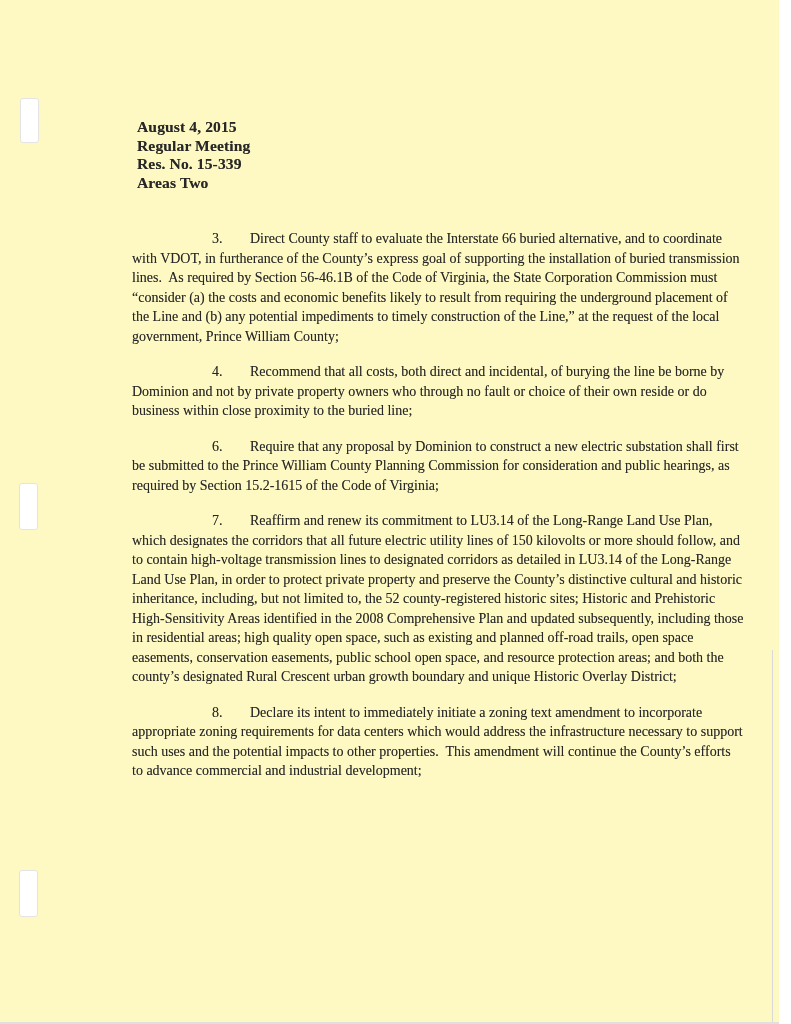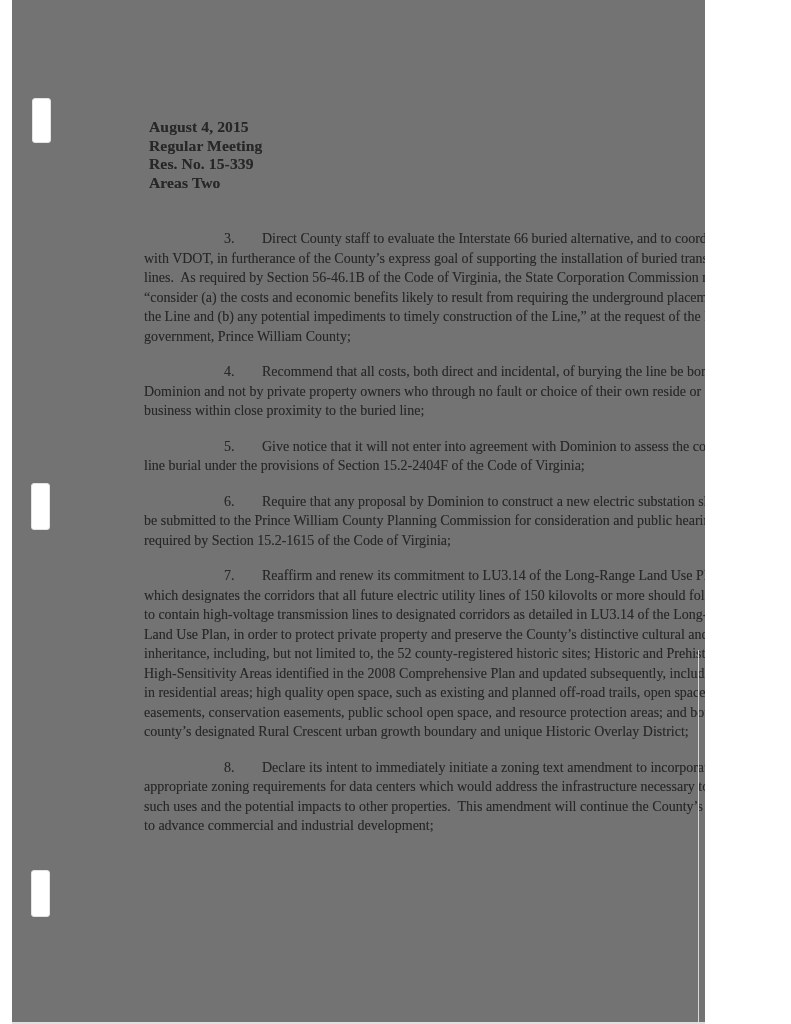--- a/index.html
+++ b/index.html
@@ -2,27 +2,26 @@
 <html><head>
 <meta charset="utf-8">
 <style>
   html, body {
     margin: 0;
     padding: 0;
     background: #ffffff;
   }
   .page {
     position: relative;
-    width: 693px;
+    width: 779px;
     height: 1024px;
-    background: #737373;
+    background: #fef9c3;
     overflow: hidden;
     font-family: "Liberation Serif", "DejaVu Serif", serif;
     color: #272727;
-    margin-left: 12px;
   }
   
   .edge-right {
     position: absolute;
     right: 6px;
     top: 650px;
     width: 1px;
     height: 374px;
     background: #d9d9d9;
   }
@@ -97,21 +96,20 @@
     <div>Regular Meeting</div>
     <div>Res. No. 15-339</div>
     <div>Areas Two</div>
   </div>
 
   <div class="body-block">
     <p class="para"><span class="pnum">3.</span><span class="ptext">Direct County staff to evaluate the Interstate 66 buried alternative, and to coordinate with VDOT, in furtherance of the County’s express goal of supporting the installation of buried transmission lines.  As required by Section 56-46.1B of the Code of Virginia, the State Corporation Commission must “consider (a) the costs and economic benefits likely to result from requiring the underground placement of the Line and (b) any potential impediments to timely construction of the Line,” at the request of the local government, Prince William County;</span></p>
 
     <p class="para"><span class="pnum">4.</span><span class="ptext">Recommend that all costs, both direct and incidental, of burying the line be borne by Dominion and not by private property owners who through no fault or choice of their own reside or do business within close proximity to the buried line;</span></p>
 
-    <p class="para"><span class="pnum">5.</span><span class="ptext">Give notice that it will not enter into agreement with Dominion to assess the costs of line burial under the provisions of Section 15.2-2404F of the Code of Virginia;</span></p>
 
     <p class="para"><span class="pnum">6.</span><span class="ptext">Require that any proposal by Dominion to construct a new electric substation shall first be submitted to the Prince William County Planning Commission for consideration and public hearings, as required by Section 15.2-1615 of the Code of Virginia;</span></p>
 
     <p class="para"><span class="pnum">7.</span><span class="ptext">Reaffirm and renew its commitment to LU3.14 of the Long-Range Land Use Plan, which designates the corridors that all future electric utility lines of 150 kilovolts or more should follow, and to contain high-voltage transmission lines to designated corridors as detailed in LU3.14 of the Long-Range Land Use Plan, in order to protect private property and preserve the County’s distinctive cultural and historic inheritance, including, but not limited to, the 52 county-registered historic sites; Historic and Prehistoric High-Sensitivity Areas identified in the 2008 Comprehensive Plan and updated subsequently, including those in residential areas; high quality open space, such as existing and planned off-road trails, open space easements, conservation easements, public school open space, and resource protection areas; and both the county’s designated Rural Crescent urban growth boundary and unique Historic Overlay District;</span></p>
 
     <p class="para"><span class="pnum">8.</span><span class="ptext">Declare its intent to immediately initiate a zoning text amendment to incorporate appropriate zoning requirements for data centers which would address the infrastructure necessary to support such uses and the potential impacts to other properties.  This amendment will continue the County’s efforts to advance commercial and industrial development;</span></p>
   </div>
 
   <div class="edge-right"></div>
   <div class="edge-bottom"></div>

